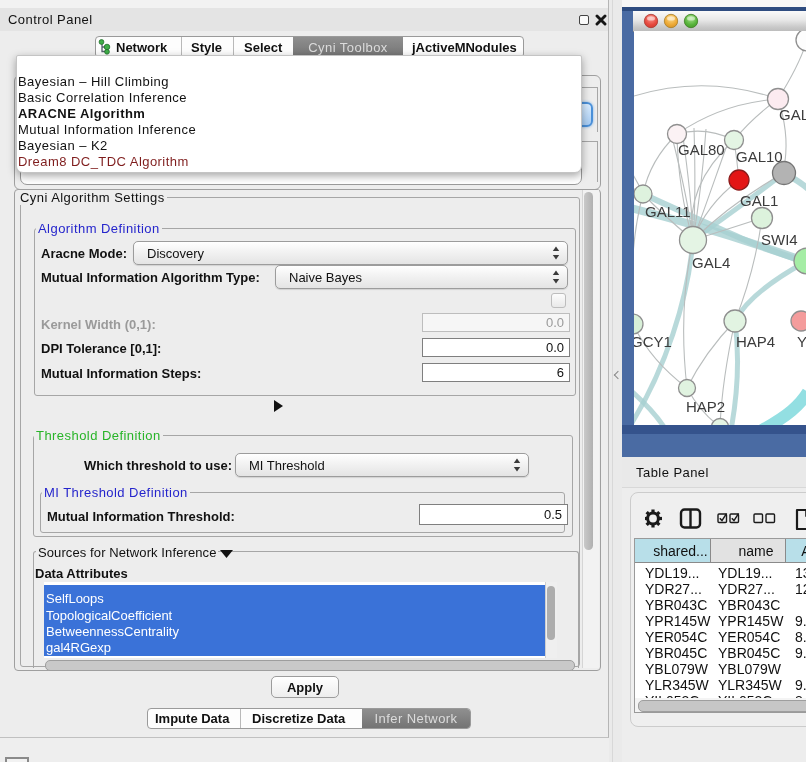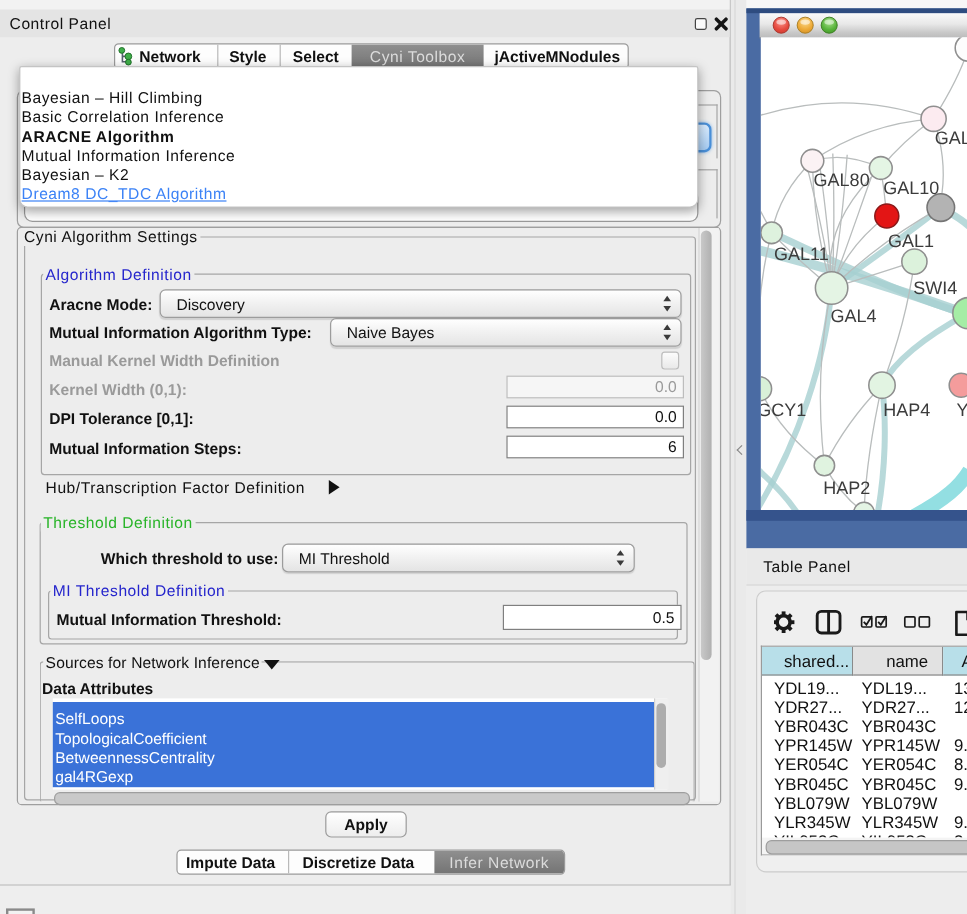--- a/index.html
+++ b/index.html
@@ -82,30 +82,28 @@
       </svg>
   </div>
   <div class="lbl b" style="left:41px;top:270px;">Mutual Information Algorithm Type:</div>
   <div class="combo" style="left:275px;top:265px;width:291px;height:22px;">
       <span style="margin-left:13px;">Naive Bayes</span>
     <svg class="abs" style="right:6px;top:4px;" width="10" height="14" viewBox="0 0 10 14">
         <path d="M5 0.5 L8.2 5 L1.8 5 Z" fill="#3a3a3a"></path>
         <path d="M5 13.5 L8.2 9 L1.8 9 Z" fill="#3a3a3a"></path>
       </svg>
   </div>
-  <div class="lbl b gray" style="left:41px;top:293px;">Manual Kernel Width Definition</div>
   <div class="abs" style="left:551px;top:293px;width:13px;height:13px;border:1px solid #bdbdbd;border-radius:3px;background:linear-gradient(#fcfcfc,#e9e9e9);"></div>
   <div class="lbl b gray" style="left:41px;top:317px;">Kernel Width (0,1):</div>
   <div class="field" style="left:422px;top:313px;width:136px;height:17px;background:#f6f6f6;border-color:#bdbdbd;color:#9a9a9a;">0.0</div>
   <div class="lbl b" style="left:41px;top:341px;">DPI Tolerance [0,1]:</div>
   <div class="field" style="left:422px;top:338px;width:136px;height:17px;">0.0</div>
   <div class="lbl b" style="left:41px;top:366px;">Mutual Information Steps:</div>
   <div class="field" style="left:422px;top:363px;width:136px;height:17px;">6</div>
 
-  <div class="lbl ls" style="left:38px;top:399px;">Hub/Transcription Factor Definition</div>
   <svg class="abs" style="left:272px;top:399px;" width="12" height="14" viewBox="0 0 12 14">
       <path d="M2 1 L11 7 L2 13 Z" fill="#111"></path>
     </svg>
 
   <div class="group" style="left:33px;top:435px;width:538px;height:100px;"></div>
   <div class="gtitle" style="left:34px;top:428px;color:#28b428;">Threshold Definition</div>
   <div class="lbl b" style="left:84px;top:458px;">Which threshold to use:</div>
   <div class="combo" style="left:235px;top:453px;width:292px;height:22px;">
       <span style="margin-left:13px;">MI Threshold</span>
     <svg class="abs" style="right:6px;top:4px;" width="10" height="14" viewBox="0 0 10 14">
@@ -352,14 +350,14 @@
     <div class="abs" style="left:0;top:173px;width:172px;height:1px;background:#9a9a9a;"></div>
   </div>
 </div>
 
 <div class="abs" style="left:16px;top:55px;width:564px;height:116px;background:#fff;border:1px solid #c4c4c4;border-radius:2px 2px 7px 7px;box-shadow:0 3px 9px rgba(0,0,0,0.35);z-index:50;">
   <div class="abs" style="left:1px;top:18px;font-size:13px;color:#111;letter-spacing:0.45px;">Bayesian – Hill Climbing</div>
   <div class="abs" style="left:1px;top:34px;font-size:13px;color:#111;letter-spacing:0.45px;text-align:center;">Basic Correlation Inference</div>
   <div class="abs" style="left:1px;top:50px;font-size:13px;color:#111;letter-spacing:0.45px;font-weight:bold;">ARACNE Algorithm</div>
   <div class="abs" style="left:1px;top:66px;font-size:13px;color:#111;letter-spacing:0.45px;">Mutual Information Inference</div>
   <div class="abs" style="left:1px;top:82px;font-size:13px;color:#111;letter-spacing:0.45px;">Bayesian – K2</div>
-  <div class="abs" style="left:1px;top:98px;font-size:13px;color:#3b82f6;letter-spacing:0.45px;text-decoration:underline;">Dream8 DC_TDC Algorithm</div>
+  <div class="abs" style="left:1px;top:98px;font-size:13px;color:#7f1d1d;letter-spacing:0.45px;">Dream8 DC_TDC Algorithm</div>
 </div>
 
 </body></html>

